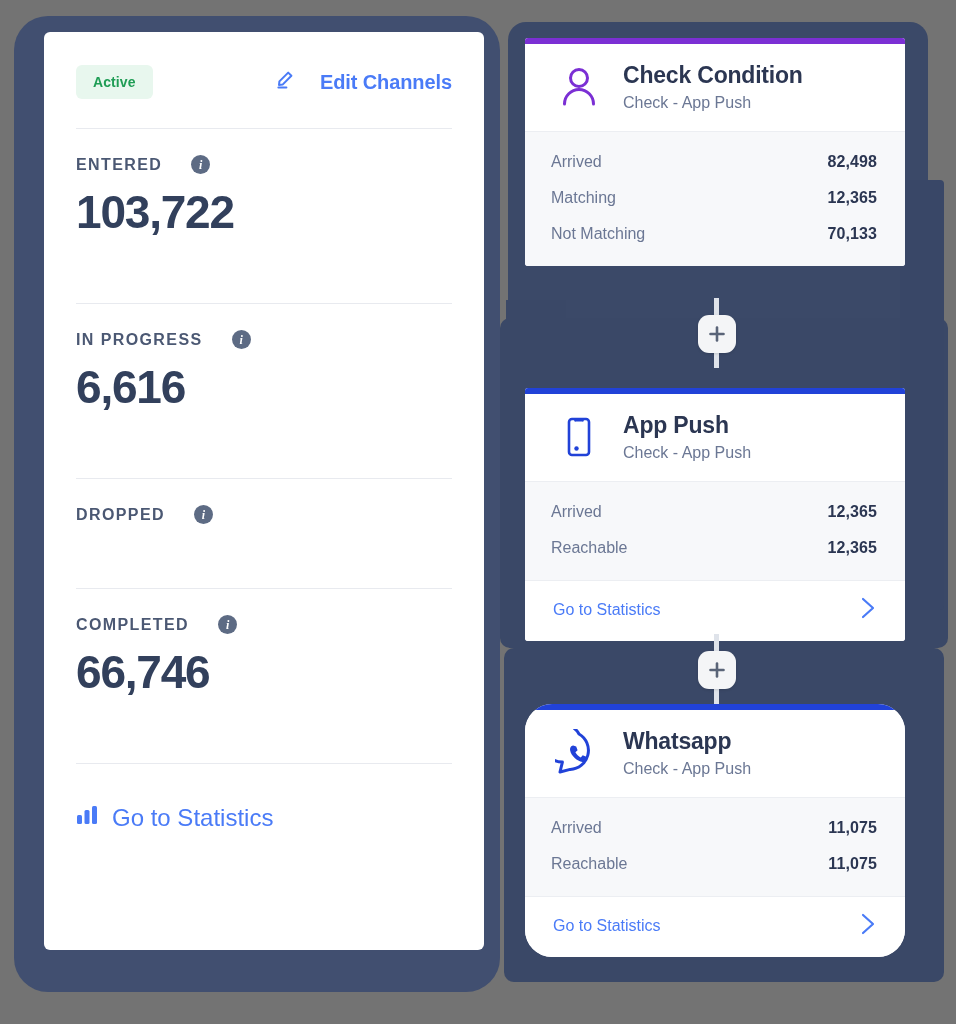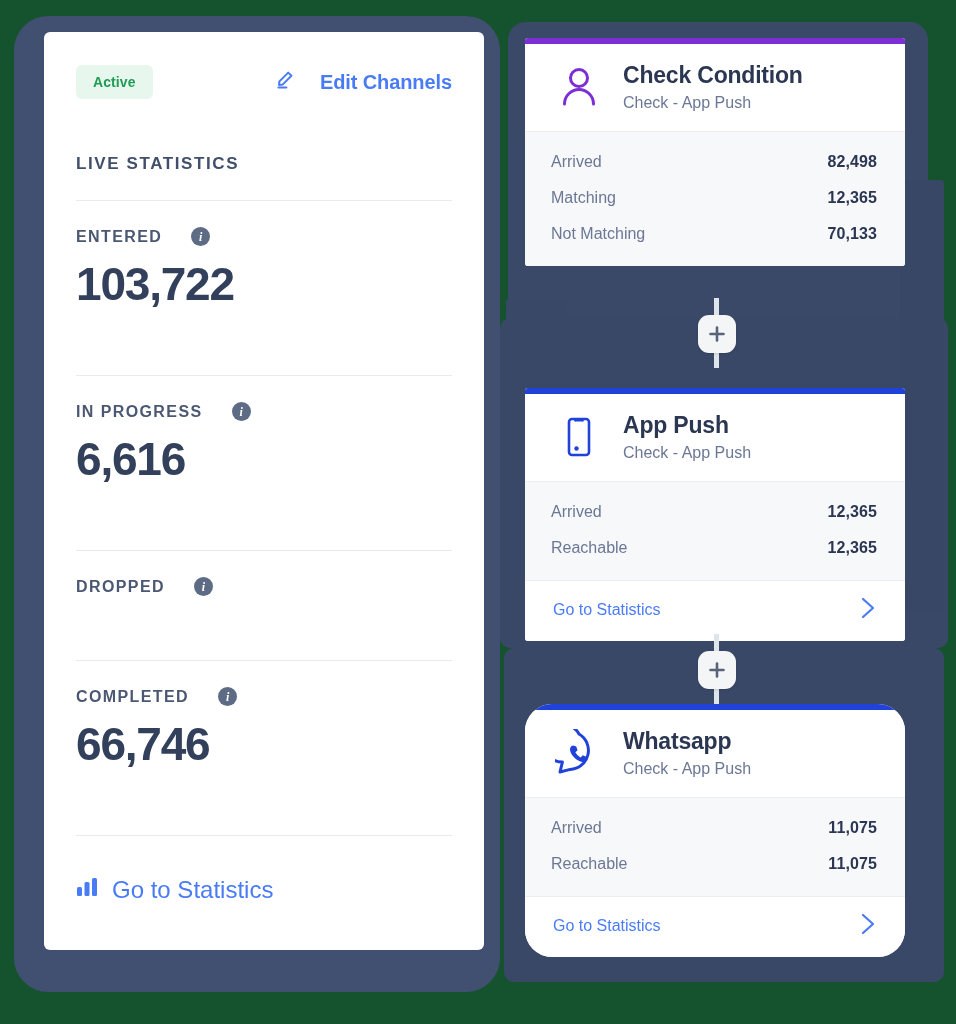--- a/index.html
+++ b/index.html
@@ -9,21 +9,21 @@
     height: 1024px;
     background: #000000;
     font-family: "Liberation Sans", sans-serif;
     overflow: hidden;
   }
 
   #stage {
     position: relative;
     width: 956px;
     height: 1024px;
-    background: #14532d;
+    background: #737373;
   }
 
   
   .backdrop {
     position: absolute;
     background: #3d4b6b;
   }
   .bd-left {
     left: 14px; top: 16px;
     width: 486px; height: 976px;
@@ -284,21 +284,20 @@
           <span>
             <svg width="20" height="20" viewBox="0 0 20 20">
               <path d="M13.2 2.6 L16.4 5.8 L7.6 14.6 L4 15 L4.4 11.4 Z" fill="none" stroke="#4A7BF7" stroke-width="2" stroke-linejoin="round"></path>
               <line x1="3.4" y1="17.6" x2="11.4" y2="17.6" stroke="#4A7BF7" stroke-width="2" stroke-linecap="round"></line>
             </svg>
           </span>
           <span>Edit Channels</span>
         </div>
       </div>
 
-      <div class="section-title">LIVE STATISTICS</div>
 
       <div class="divider"></div>
 
       <div class="stat-block">
         <div class="stat-label-row">
           <span class="stat-label">ENTERED</span>
           <span class="info-icon">i</span>
         </div>
         <div class="stat-value">103,722</div>
       </div>

